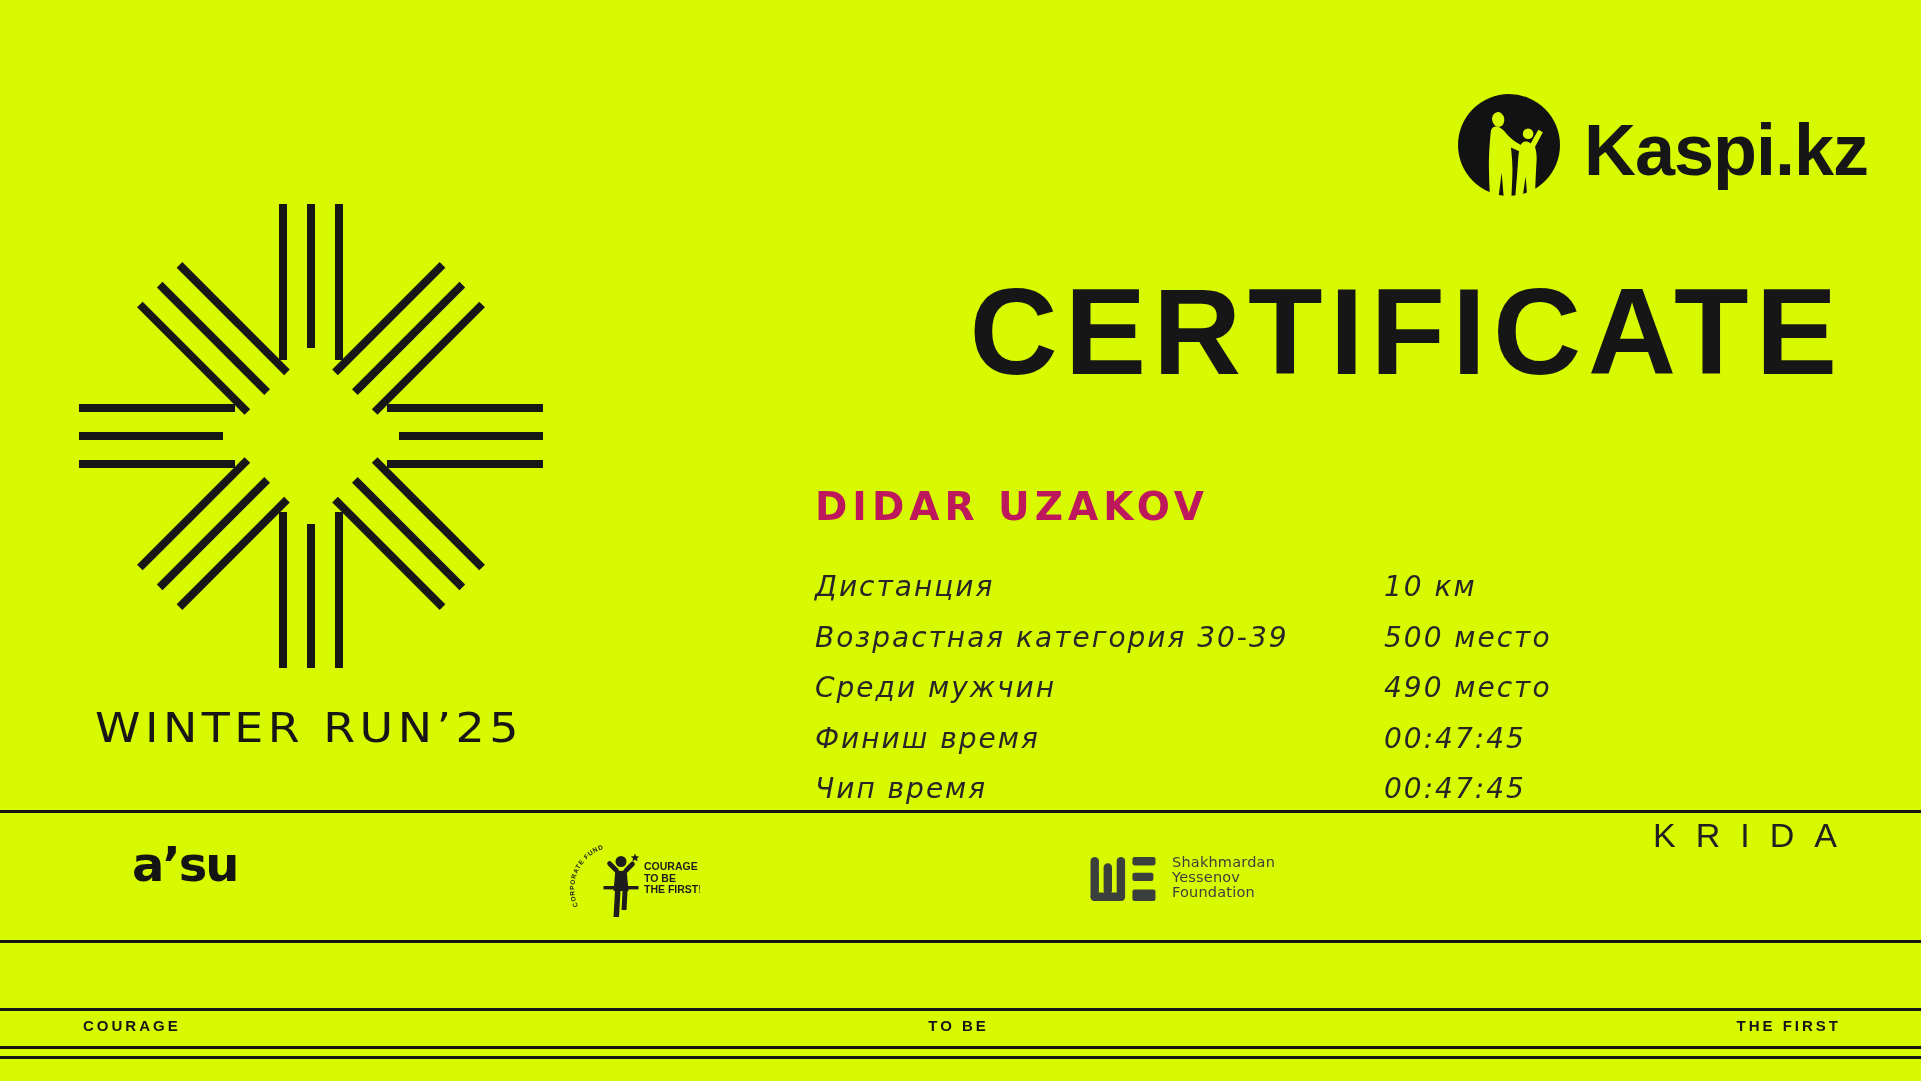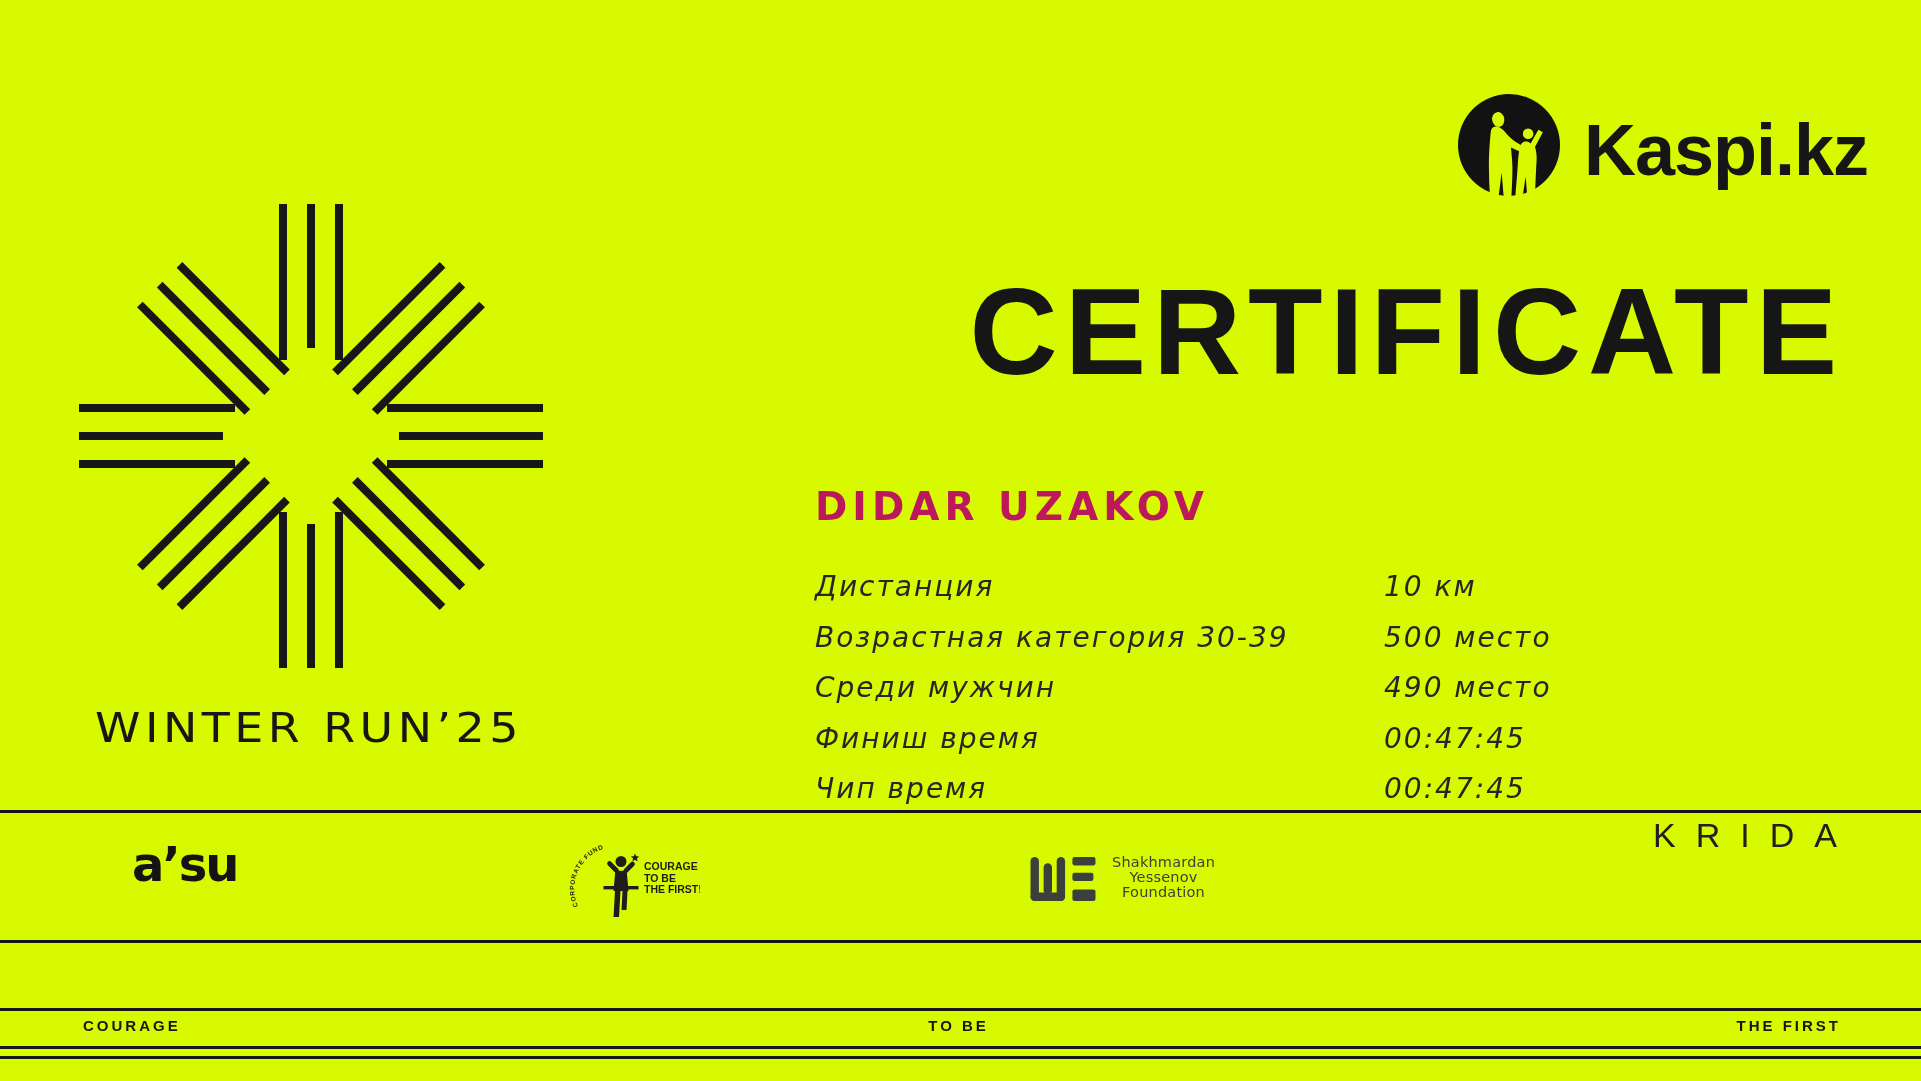--- a/index.html
+++ b/index.html
@@ -54,21 +54,21 @@
   .results{position:absolute;left:815px;top:572px;width:830px;font-style:italic;}
   .result-row{position:relative;height:50.5px;font-size:28px;letter-spacing:2px;line-height:1.1;color:var(--text);}
   .result-row .value{position:absolute;left:569px;top:0;white-space:nowrap;text-align:center;}
   .result-row .label{white-space:nowrap;}
   
   .asu{
     position:absolute;left:84px;top:840px;
     font-size:48px;font-weight:700;letter-spacing:-2px;line-height:1;color:#141414;white-space:nowrap;margin-left:48px;
   }
   .cf-logo{position:absolute;left:566px;top:838px;width:134px;height:86px;}
-  .yessenov{position:absolute;left:1028px;top:857px;display:flex;align-items:flex-start;text-align:center;}
+  .yessenov{position:absolute;left:1088px;top:857px;display:flex;align-items:flex-start;}
   .yessenov-mark{width:70px;height:44px;display:block;}
   .yessenov-text{
     margin-left:14px;margin-top:-2px;
     font-size:14.5px;line-height:15.2px;letter-spacing:0.2px;font-weight:500;color:var(--muted);
   }
   .krida{
     position:absolute;right:64px;top:818px;
     font-family:"Liberation Sans",sans-serif;
     font-size:34px;font-weight:400;letter-spacing:20px;line-height:1;color:#202020;white-space:nowrap;
   }

